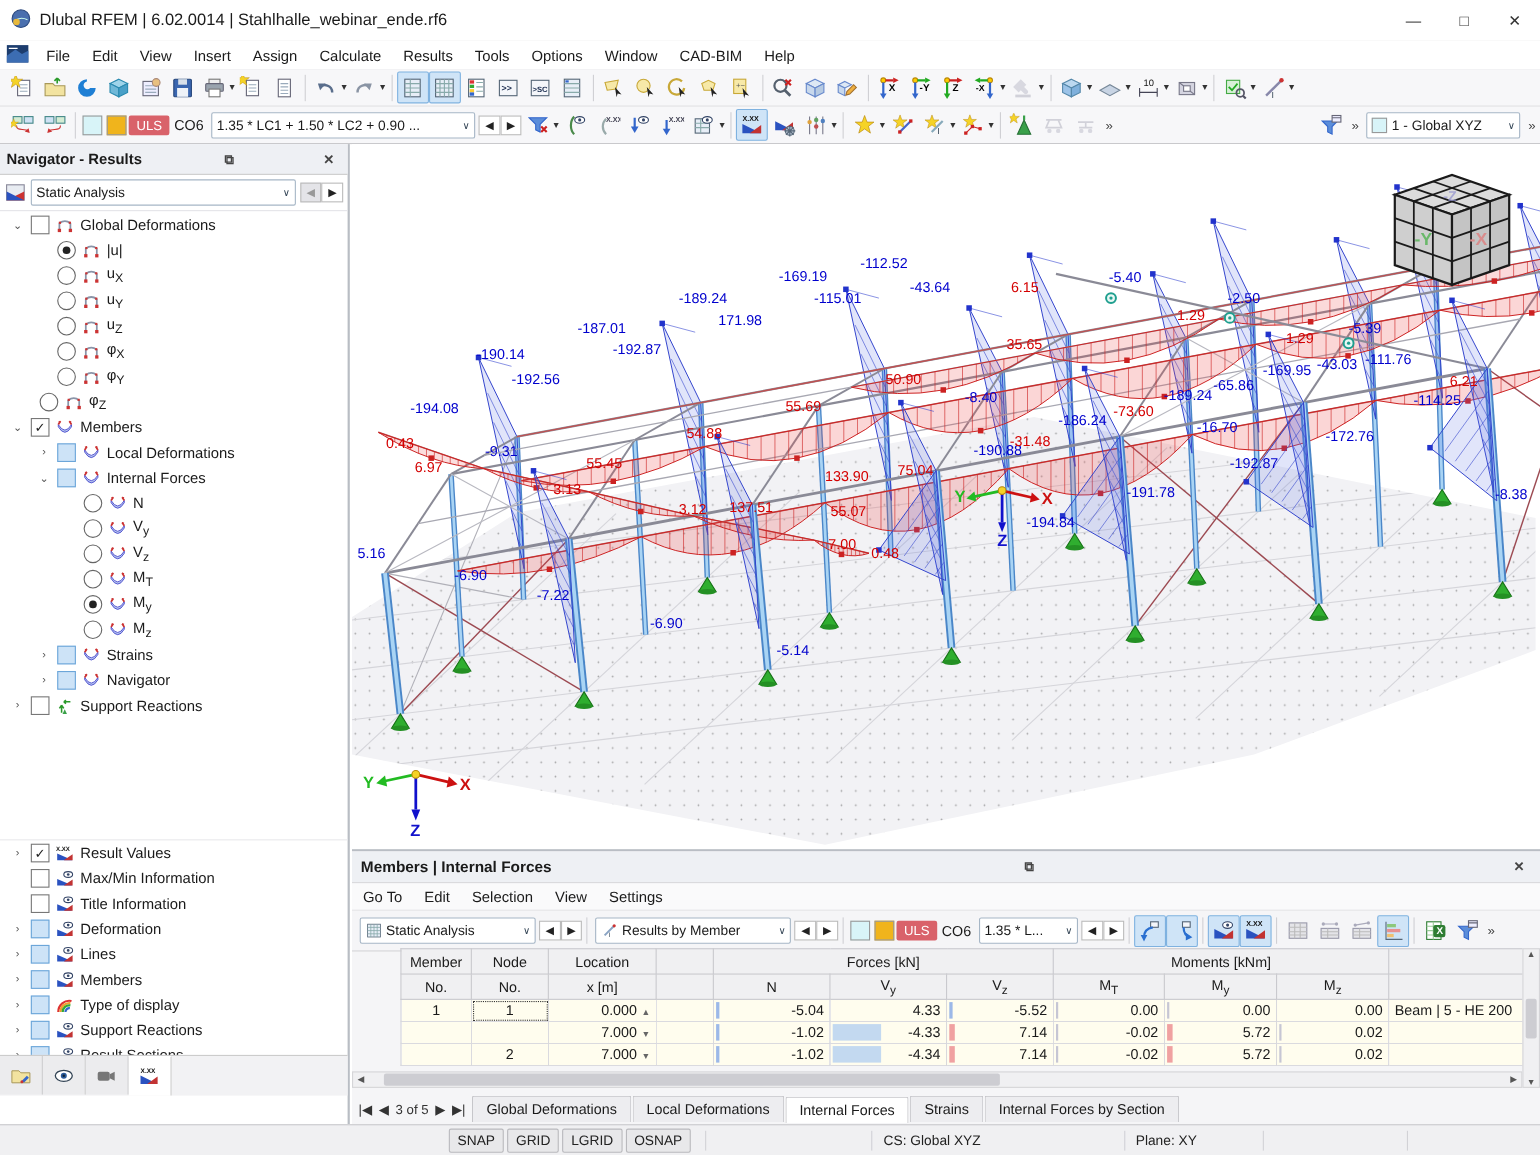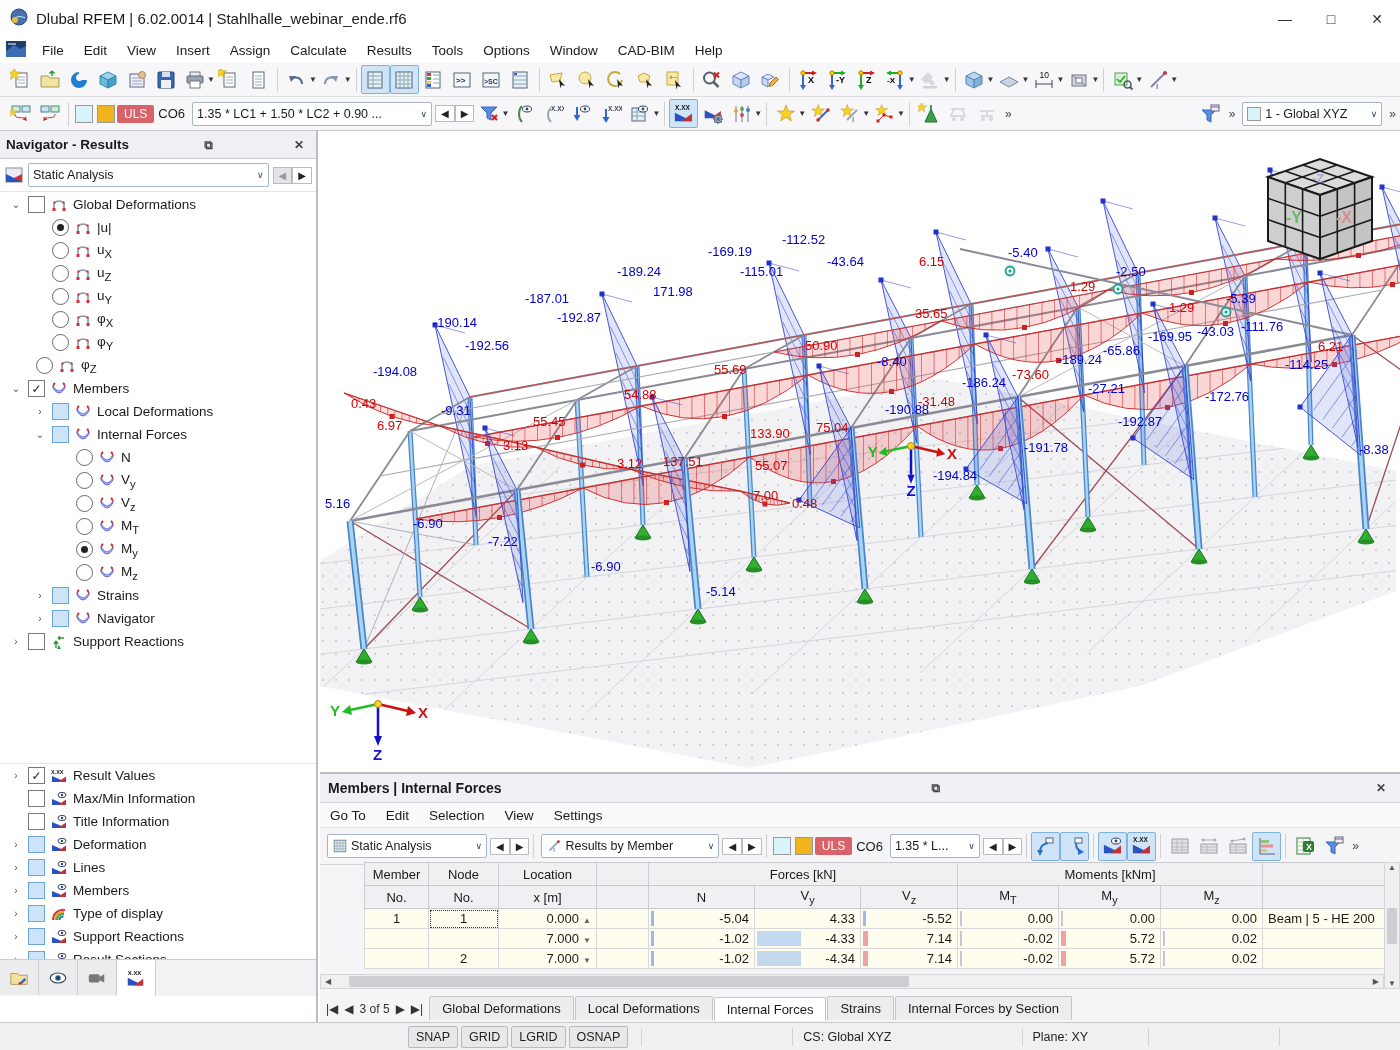--- a/index.html
+++ b/index.html
@@ -656,35 +656,35 @@
           <span class="rad"></span>
           <span class="tico">
             <svg width="16" height="15" viewBox="0 0 16 15">
               <path d="M3 13V6q5-4 10 0v7" stroke="#8a94a8" fill="none" stroke-width="1.6"></path>
               <rect x="1.5" y="11" width="3" height="3" fill="#c33"></rect>
               <rect x="11.5" y="11" width="3" height="3" fill="#c33"></rect>
               <rect x="2.5" y="4.5" width="2" height="2" fill="#c33"></rect>
               <rect x="11.5" y="4.5" width="2" height="2" fill="#c33"></rect>
             </svg>
           </span>
-          <span class="tlab">u<sub>Z</sub></span>
+          <span class="tlab">u<sub>Y</sub></span>
         </div>
         <div class="trow" style="padding-left:32px">
           <span class="texp"></span>
           <span class="rad"></span>
           <span class="tico">
             <svg width="16" height="15" viewBox="0 0 16 15">
               <path d="M3 13V6q5-4 10 0v7" stroke="#8a94a8" fill="none" stroke-width="1.6"></path>
               <rect x="1.5" y="11" width="3" height="3" fill="#c33"></rect>
               <rect x="11.5" y="11" width="3" height="3" fill="#c33"></rect>
               <rect x="2.5" y="4.5" width="2" height="2" fill="#c33"></rect>
               <rect x="11.5" y="4.5" width="2" height="2" fill="#c33"></rect>
             </svg>
           </span>
-          <span class="tlab">u<sub>Y</sub></span>
+          <span class="tlab">u<sub>Z</sub></span>
         </div>
         <div class="trow" style="padding-left:32px">
           <span class="texp"></span>
           <span class="rad"></span>
           <span class="tico">
             <svg width="16" height="15" viewBox="0 0 16 15">
               <path d="M3 13V6q5-4 10 0v7" stroke="#8a94a8" fill="none" stroke-width="1.6"></path>
               <rect x="1.5" y="11" width="3" height="3" fill="#c33"></rect>
               <rect x="11.5" y="11" width="3" height="3" fill="#c33"></rect>
               <rect x="2.5" y="4.5" width="2" height="2" fill="#c33"></rect>
@@ -1764,21 +1764,21 @@
       <div class="lbl b" style="left:462px;top:108px">-112.52</div>
       <div class="lbl b" style="left:507px;top:130px">-43.64</div>
       <div class="lbl b" style="left:557px;top:230px">-8.40</div>
       <div class="lbl b" style="left:565px;top:278px">-190.88</div>
       <div class="lbl r" style="left:598px;top:270px">-31.48</div>
       <div class="lbl b" style="left:613px;top:344px">-194.84</div>
       <div class="lbl b" style="left:642px;top:251px">-186.24</div>
       <div class="lbl r" style="left:692px;top:243px">-73.60</div>
       <div class="lbl b" style="left:704px;top:316px">-191.78</div>
       <div class="lbl b" style="left:738px;top:228px">-189.24</div>
-      <div class="lbl b" style="left:768px;top:257px">-27.21</div>
+      <div class="lbl b" style="left:768px;top:257px">-16.70</div>
       <div class="lbl b" style="left:783px;top:219px">-65.86</div>
       <div class="lbl b" style="left:798px;top:290px">-192.87</div>
       <div class="lbl b" style="left:828px;top:205px">-169.95</div>
       <div class="lbl r" style="left:750px;top:155px">1.29</div>
       <div class="lbl r" style="left:849px;top:176px">1.29</div>
       <div class="lbl r" style="left:599px;top:130px">6.15</div>
       <div class="lbl r" style="left:595px;top:182px">35.65</div>
       <div class="lbl b" style="left:688px;top:121px">-5.40</div>
       <div class="lbl b" style="left:796px;top:140px">-2.50</div>
       <div class="lbl b" style="left:906px;top:167px">-5.39</div>

